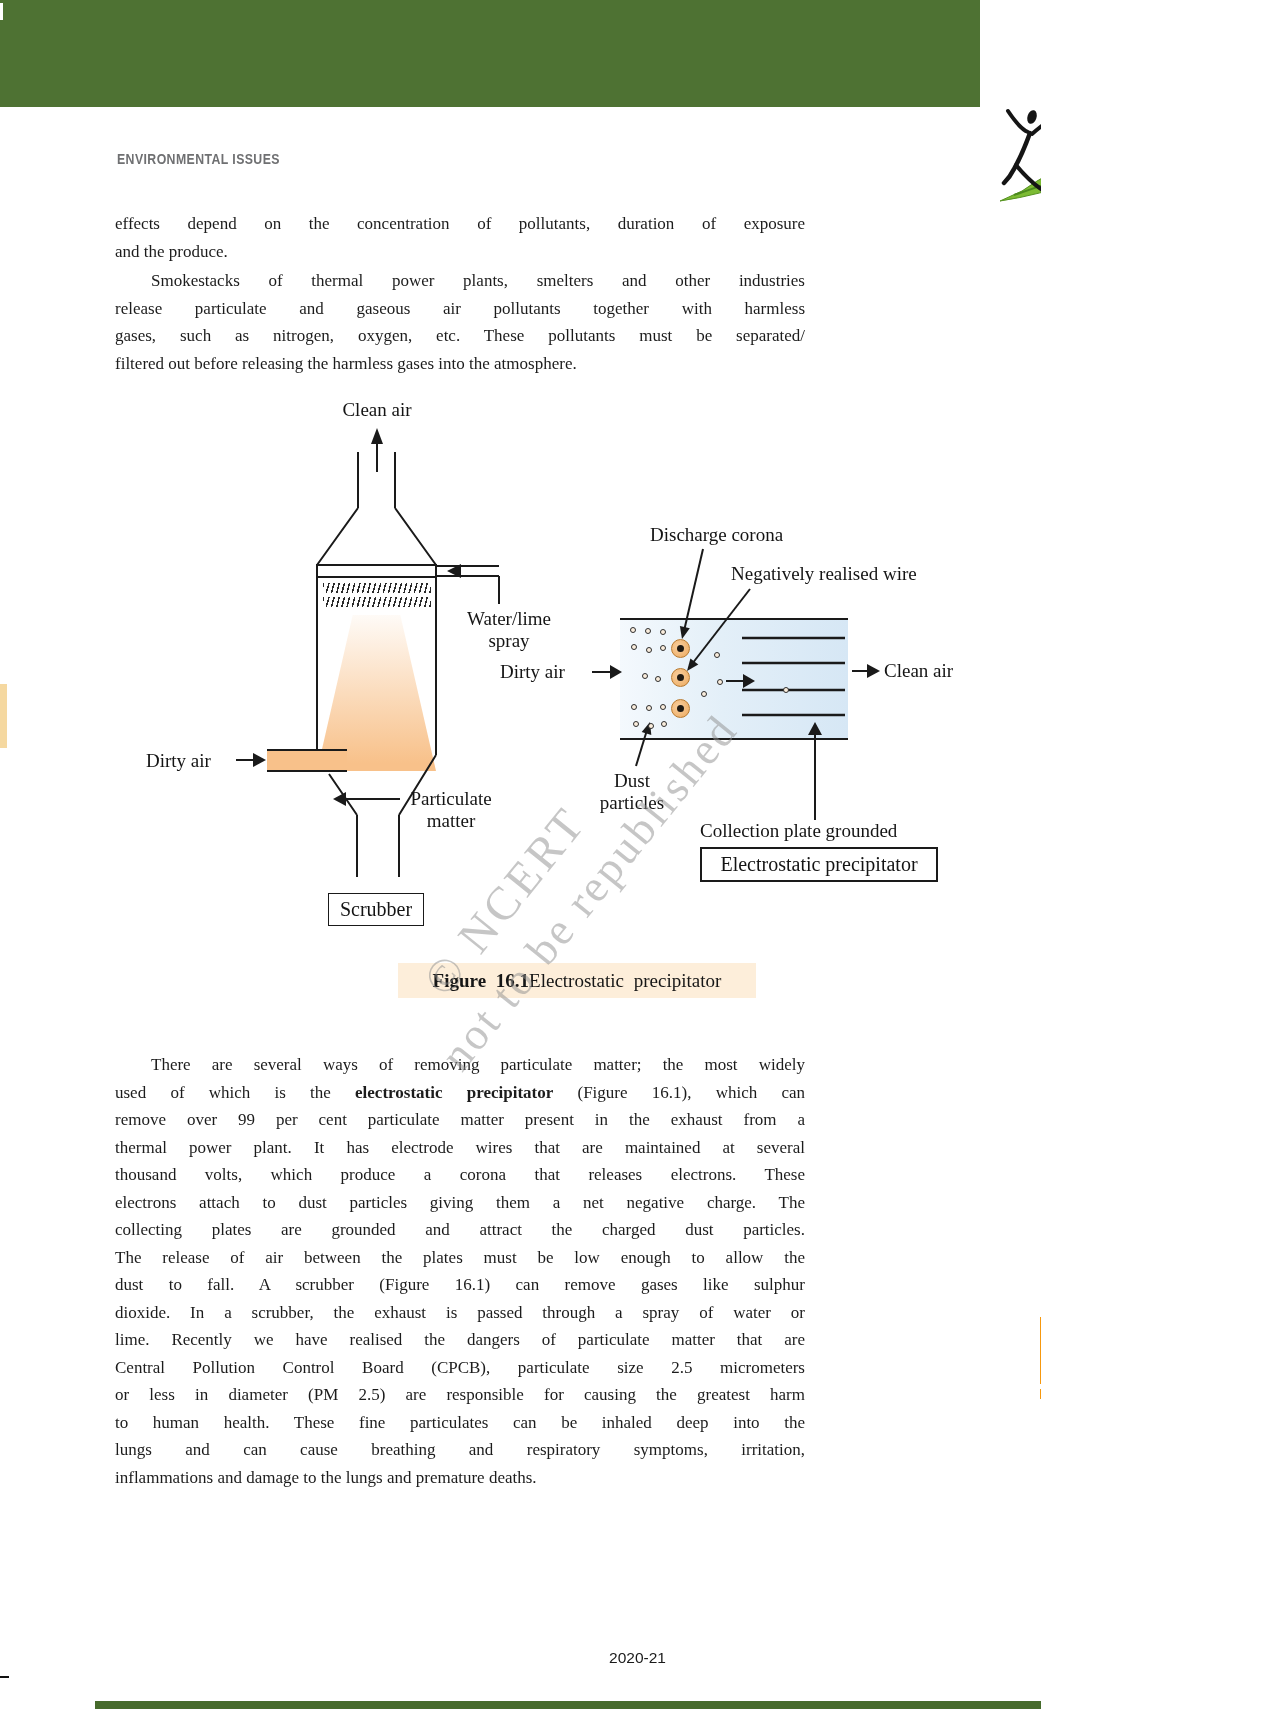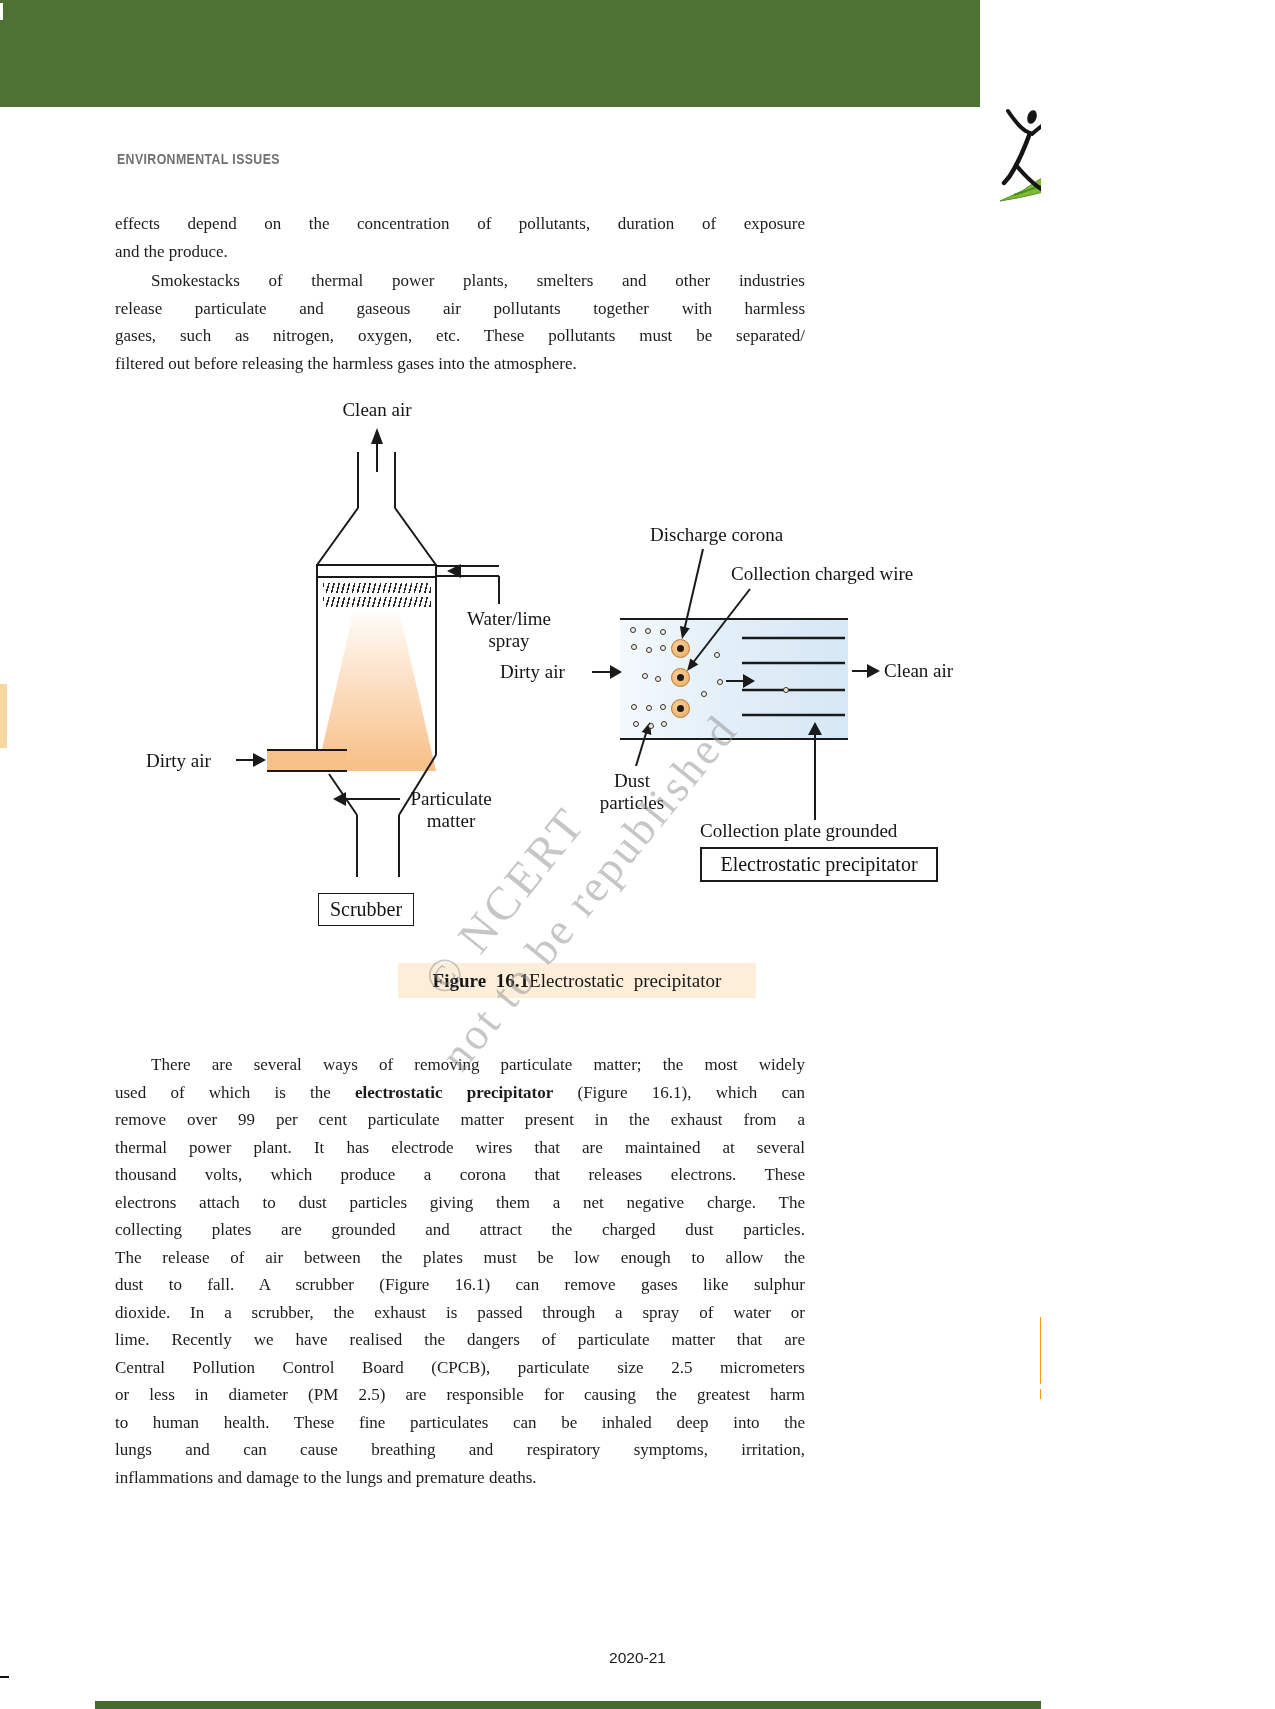--- a/index.html
+++ b/index.html
@@ -189,24 +189,24 @@
   <div class="abs flabel center" style="left:307px;top:399px;width:140px">Clean air</div>
   <div class="abs flabel center" style="left:444px;top:608px;width:130px">
     <div>Water/lime</div>
     <div>spray</div>
   </div>
   <div class="abs flabel right" style="left:146px;top:750px;width:86px">Dirty air</div>
   <div class="abs flabel center" style="left:396px;top:788px;width:110px">
     <div>Particulate</div>
     <div>matter</div>
   </div>
-  <div class="abs obox" style="left:318px;top:893px;width:96px;height:33px">Scrubber</div>
+  <div class="abs obox" style="left:328px;top:893px;width:96px;height:33px">Scrubber</div>
 
   <div class="abs flabel" style="left:650px;top:524px">Discharge corona</div>
-  <div class="abs flabel" style="left:731px;top:563px">Collection charged wire</div>
+  <div class="abs flabel" style="left:731px;top:563px">Negatively realised wire</div>
   <div class="abs flabel right" style="left:500px;top:661px;width:90px">Dirty air</div>
   <div class="abs flabel" style="left:884px;top:660px">Clean air</div>
   <div class="abs flabel center" style="left:592px;top:770px;width:80px">
     <div>Dust</div>
     <div>particles</div>
   </div>
   <div class="abs flabel" style="left:700px;top:820px">Collection plate grounded</div>
   <div class="abs obox" style="left:700px;top:847px;width:238px;height:35px;border-width:2px">Electrostatic precipitator</div>
 
   <div class="abs caption-bar">

